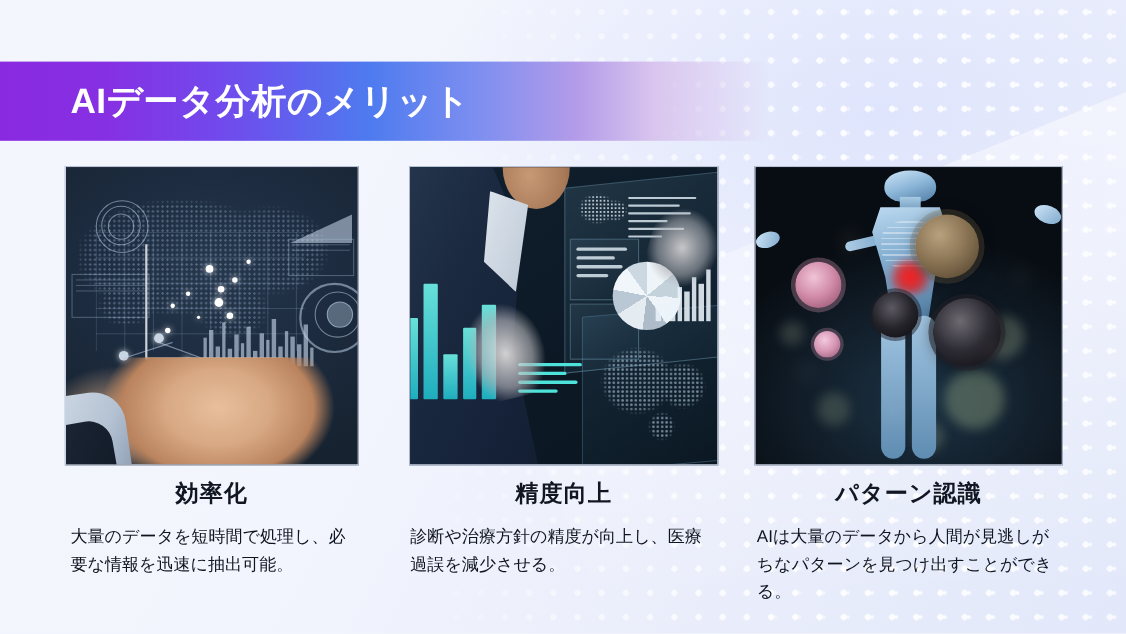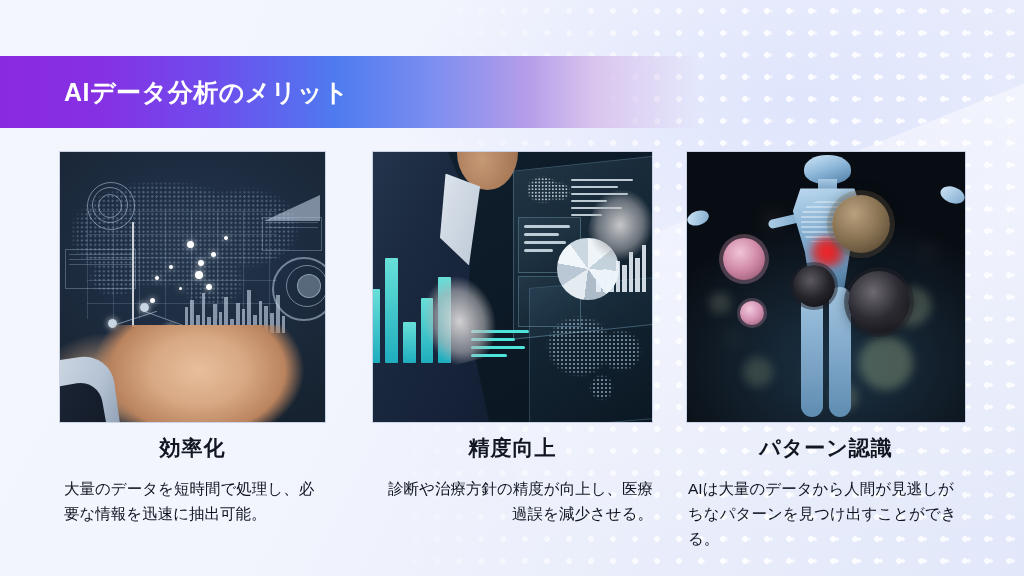--- a/index.html
+++ b/index.html
@@ -35,21 +35,21 @@
   }
   
   .banner{
     position:absolute;left:0;top:56px;width:700px;height:72px;
     background:linear-gradient(90deg,
       #8a2ae0 0%, #8630e3 14%, #6f4ced 30%, #4e7bef 48%,
       #7d8ef0 62%, #b49ce9 75%, #d9c5ee 85%, rgba(240,238,252,0) 100%);
   }
   .banner-title{
     position:absolute;left:64px;top:76px;
-    font-size:25px;font-weight:bold;color:#ffffff;letter-spacing:.5px;
+    font-size:32px;font-weight:bold;color:#ffffff;letter-spacing:.5px;
     line-height:32px;white-space:nowrap;
   }
   
   .card{position:absolute;}
   .thumb{
     position:absolute;left:0;top:0;overflow:hidden;
     border:1px solid #c9d2e6;box-sizing:border-box;background:#0d1726;
   }
   .c1{left:59px;top:151px;width:267px;}
   .c2{left:372px;top:151px;width:281px;}
@@ -57,21 +57,21 @@
   .c1 .thumb,.c2 .thumb,.c3 .thumb{height:272px;width:100%;}
   .cap-title{
     position:absolute;width:100%;text-align:center;top:283px;
     font-size:21px;font-weight:bold;color:#111722;letter-spacing:1px;
   }
   .cap-body{
     position:absolute;top:325px;
     font-size:15.5px;color:#0f1520;line-height:25px;letter-spacing:0px;
   }
   .c1 .cap-body{left:5px;width:262px;}
-  .c2 .cap-body{left:1px;width:280px;text-align:right;}
+  .c2 .cap-body{left:1px;width:280px;}
   .c3 .cap-body{left:2px;width:278px;}
 
   
   .img1{position:absolute;inset:0;background:
       radial-gradient(ellipse 90% 70% at 50% 35%, #27384d 0%, #1d2c40 45%, #16222f 100%);}
   .i1-map{position:absolute;left:4%;top:6%;width:92%;height:58%;
     background-image:radial-gradient(circle, rgba(150,175,205,.40) 1px, rgba(0,0,0,0) 1.3px);
     background-size:4.4px 4.4px;
     -webkit-mask-image:radial-gradient(ellipse 55% 48% at 38% 42%, #000 0 62%, transparent 72%),
       radial-gradient(ellipse 30% 35% at 72% 38%, #000 0 60%, transparent 75%),

